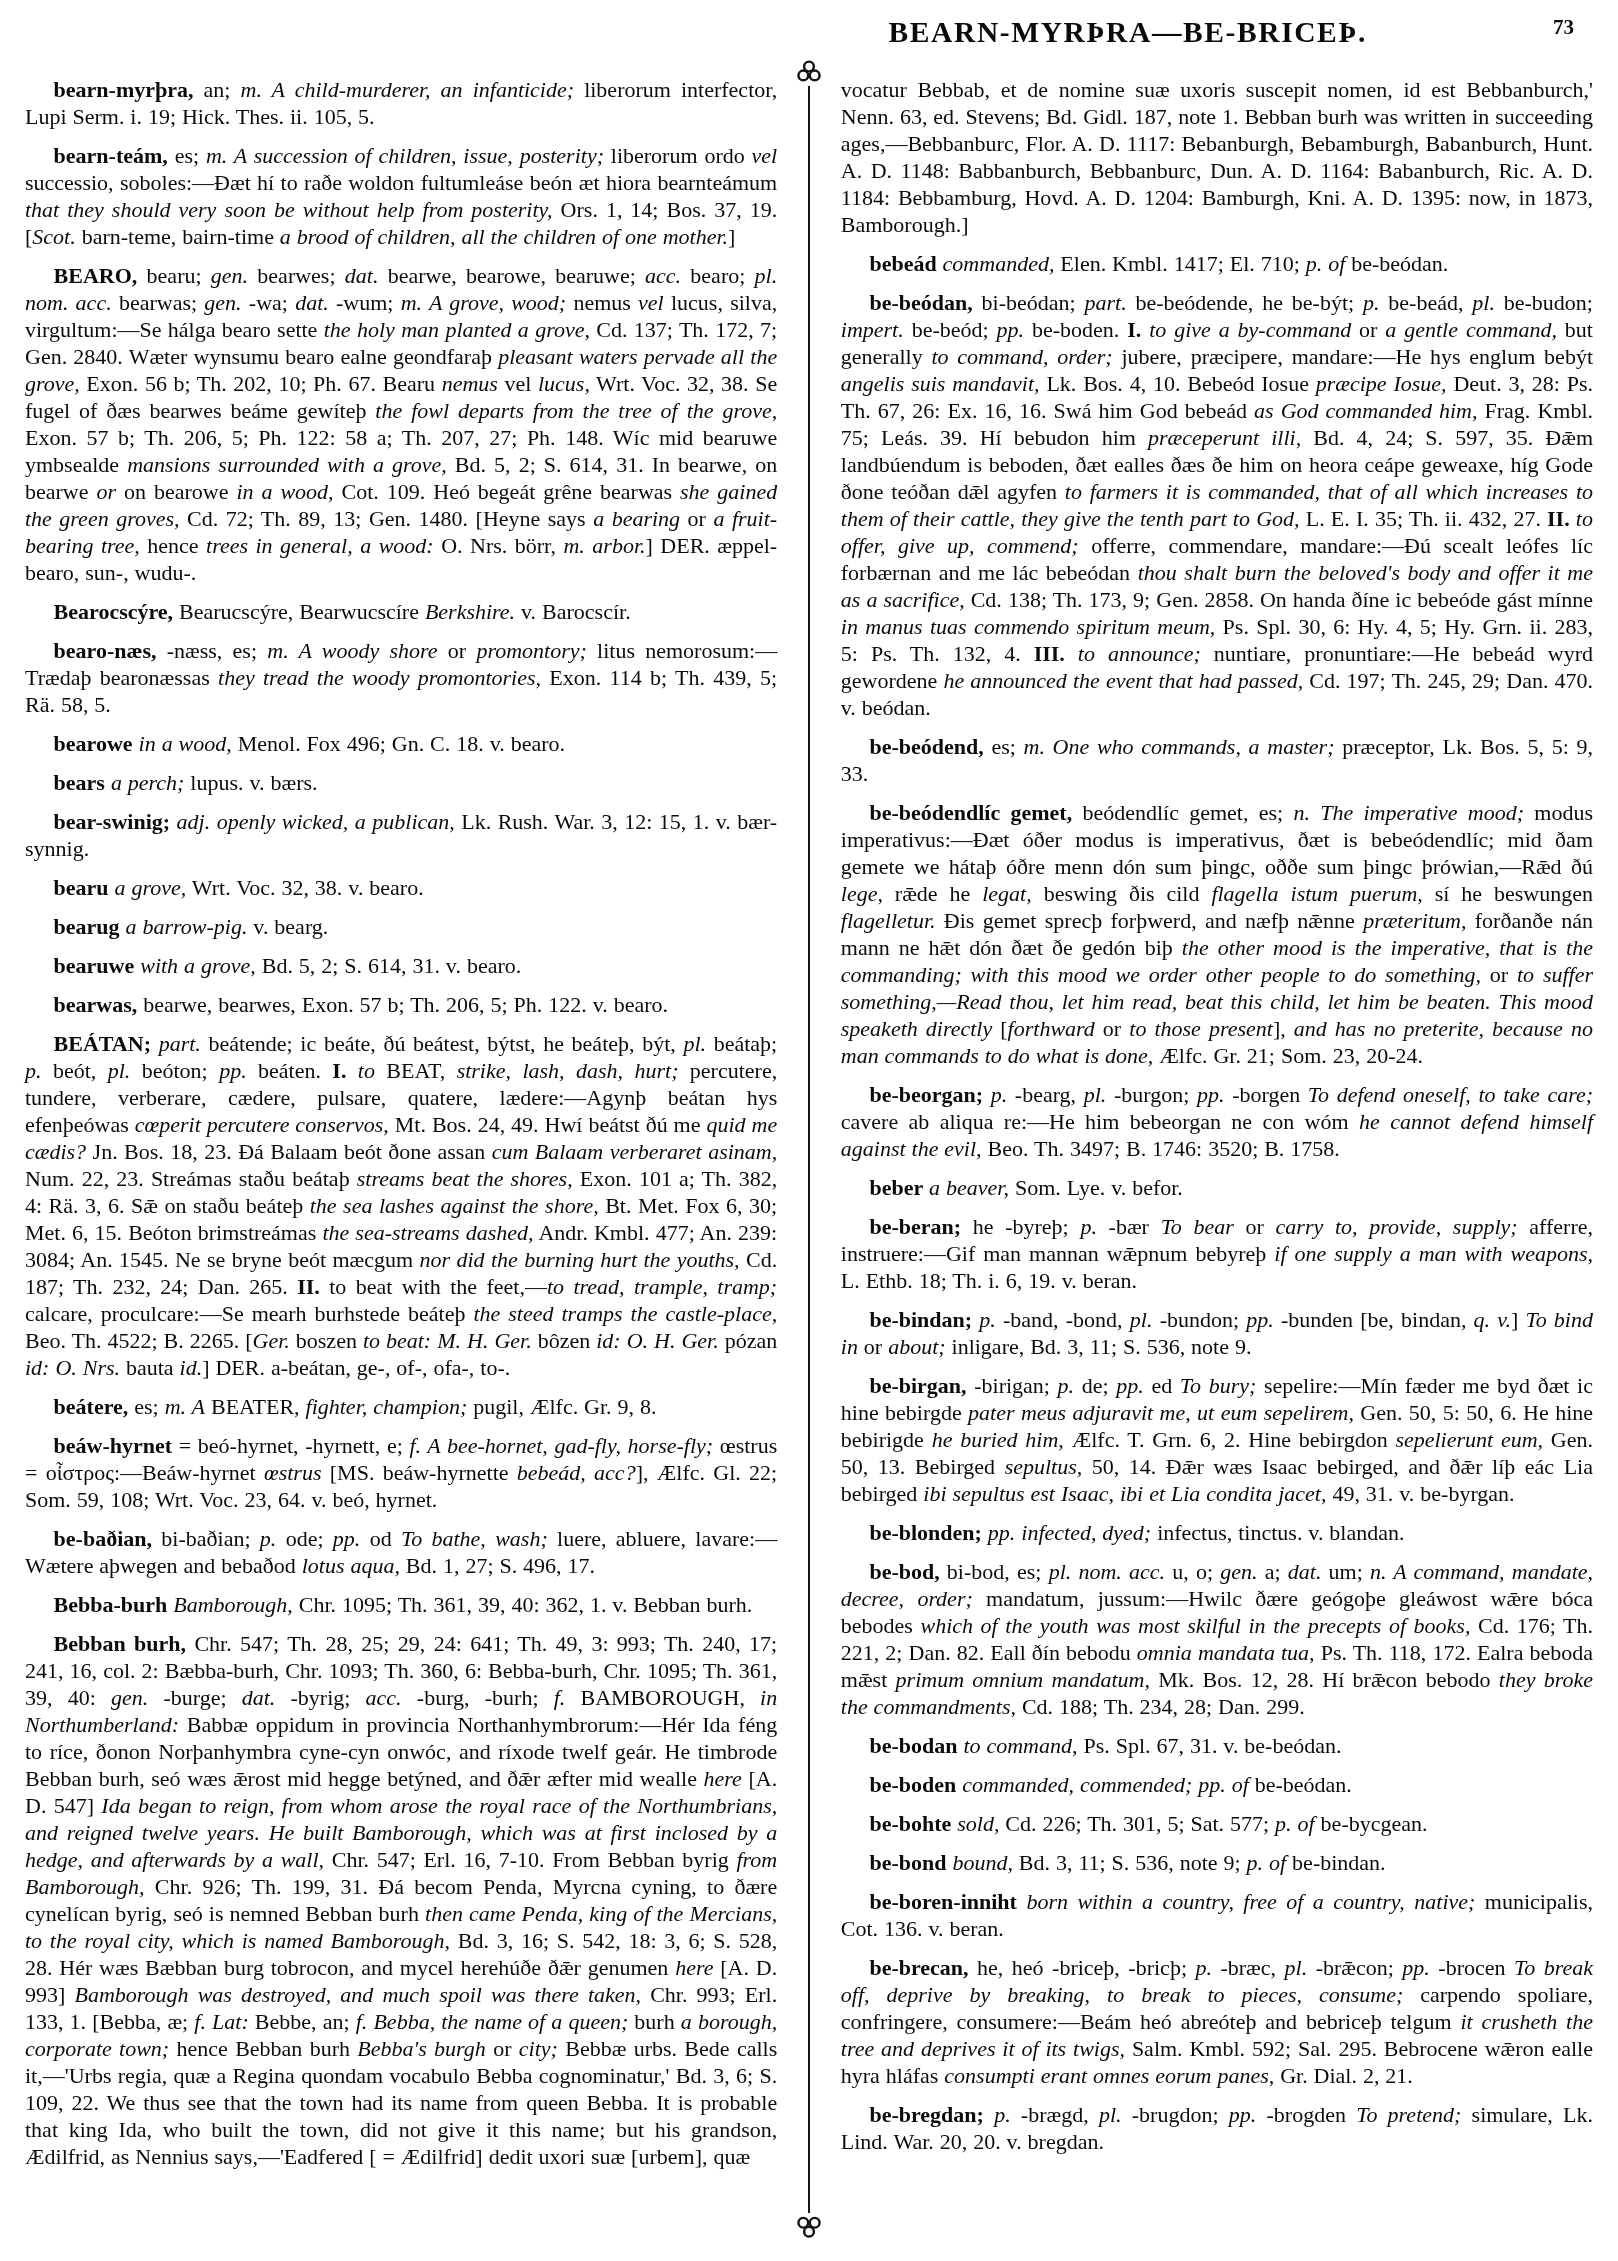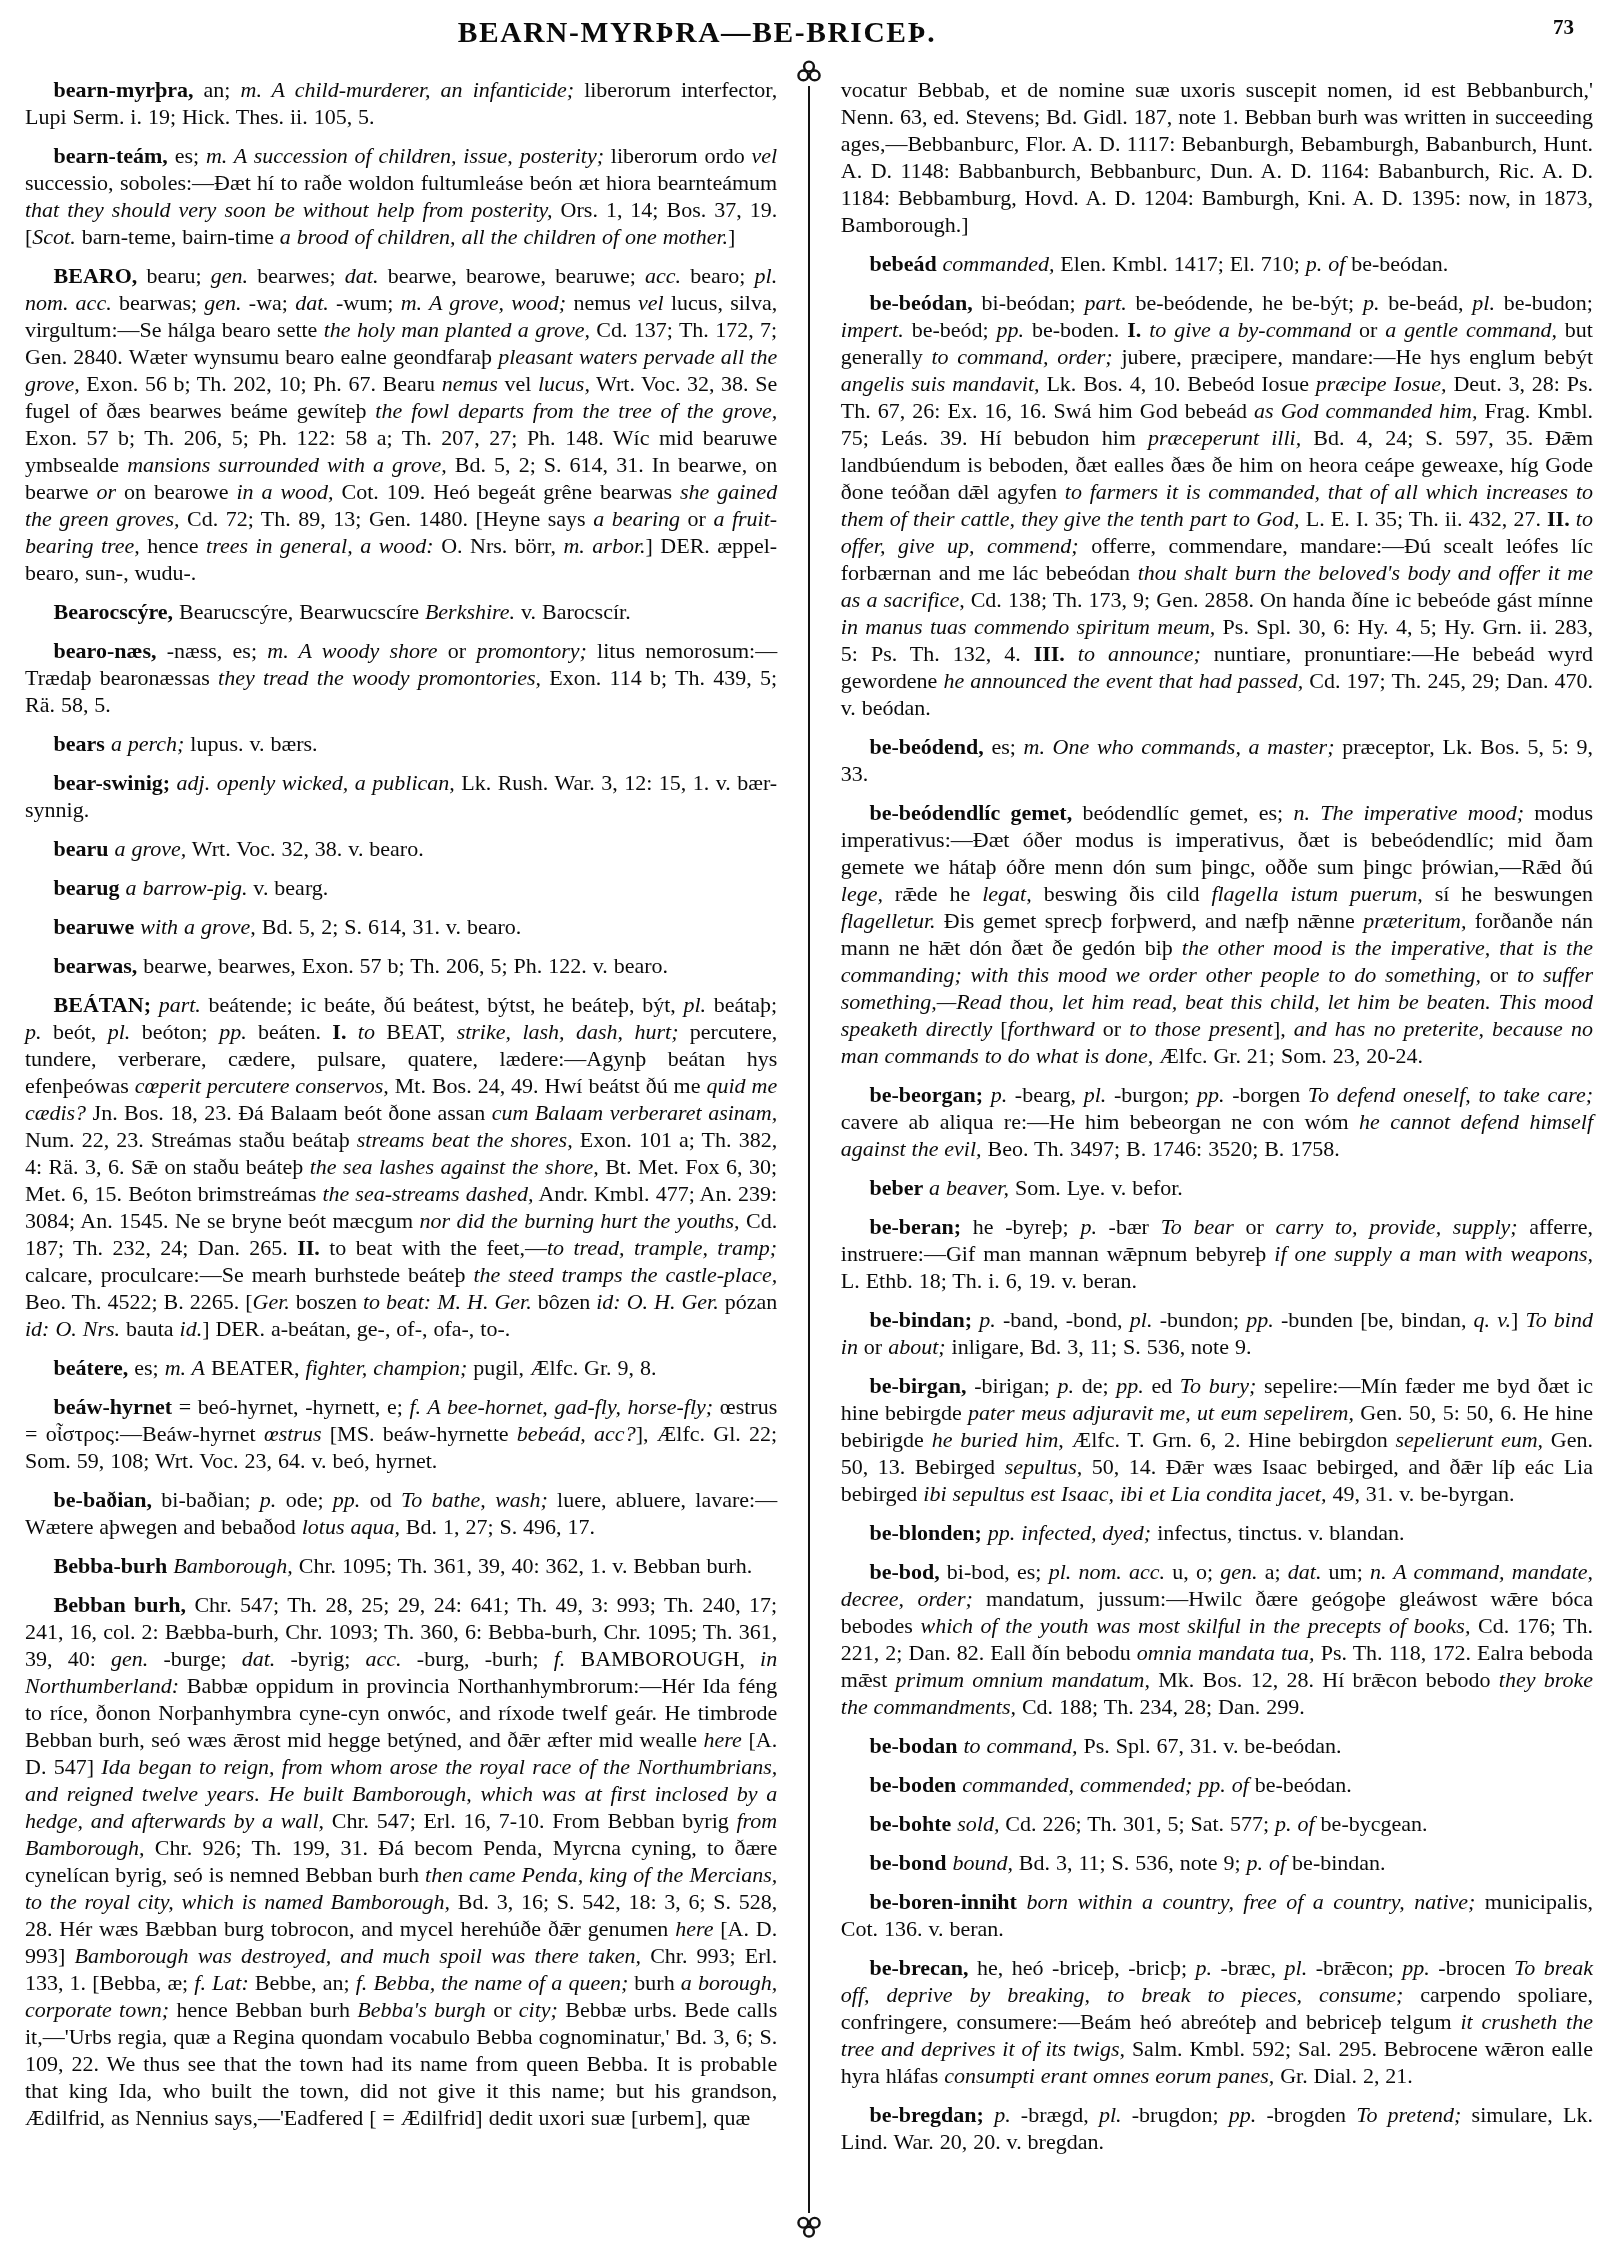--- a/index.html
+++ b/index.html
@@ -4,21 +4,21 @@
 <style>
   html,body{margin:0;padding:0;}
   body{
     width:1618px;height:2261px;overflow:hidden;
     background:#ffffff;color:#0b0b0b;
     font-family:"Liberation Serif","DejaVu Serif",serif;
   }
   .page{width:1618px;height:2261px;position:relative;box-sizing:border-box;padding:11.5px 13px 0 13px;}
   .running-head{position:relative;height:48px;}
   .head-title{
-    position:absolute;left:14px;right:0;top:4.9px;text-align:center;
+    position:absolute;left:14px;right:0;top:4.9px;text-align:right;
     font-weight:bold;font-size:29.5px;letter-spacing:1.6px;
     padding-right:238px; 
     white-space:nowrap;
   }
   .page-number{
     position:absolute;right:31px;top:3.3px;
     font-weight:bold;font-size:21px;
   }
   .columns{display:flex;align-items:stretch;height:2179px;overflow:hidden;}
   .col{flex:1 1 0;overflow:hidden;padding-top:4.9px;}
@@ -51,20 +51,21 @@
   </div>
 
   <div class="columns">
 
     <div class="col col-left">
         <p class="entry"><b class="hw">bearn-myrþra,</b> an; <i>m. A child-murderer, an infanticide;</i> liberorum interfector, Lupi Serm. i. 19; Hick. Thes. ii. 105, 5.</p>
         <p class="entry"><b class="hw">bearn-teám,</b> es; <i>m. A succession of children, issue, posterity;</i> liberorum ordo <i>vel</i> successio, soboles:—Ðæt hí to raðe woldon fultumleáse beón æt hiora bearnteámum <i>that they should very soon be without help from posterity,</i> Ors. 1, 14; Bos. 37, 19. [<i>Scot.</i> barn-teme, bairn-time <i>a brood of children, all the children of one mother.</i>]</p>
         <p class="entry"><b class="hw">BEARO,</b> bearu; <i>gen.</i> bearwes; <i>dat.</i> bearwe, bearowe, bearuwe; <i>acc.</i> bearo; <i>pl. nom. acc.</i> bearwas; <i>gen.</i> -wa; <i>dat.</i> -wum; <i>m. A grove, wood;</i> nemus <i>vel</i> lucus, silva, virgultum:—Se hálga bearo sette <i>the holy man planted a grove,</i> Cd. 137; Th. 172, 7; Gen. 2840. Wæter wynsumu bearo ealne geondfaraþ <i>pleasant waters pervade all the grove,</i> Exon. 56 b; Th. 202, 10; Ph. 67. Bearu <i>nemus</i> vel <i>lucus,</i> Wrt. Voc. 32, 38. Se fugel of ðæs bearwes beáme gewíteþ <i>the fowl departs from the tree of the grove,</i> Exon. 57 b; Th. 206, 5; Ph. 122: 58 a; Th. 207, 27; Ph. 148. Wíc mid bearuwe ymbsealde <i>mansions surrounded with a grove,</i> Bd. 5, 2; S. 614, 31. In bearwe, on bearwe <i>or</i> on bearowe <i>in a wood,</i> Cot. 109. Heó begeát grêne bearwas <i>she gained the green groves,</i> Cd. 72; Th. 89, 13; Gen. 1480. [Heyne says <i>a bearing</i> or <i>a fruit-bearing tree,</i> hence <i>trees in general, a wood:</i> O. Nrs. börr, <i>m. arbor.</i>] DER. æppel-bearo, sun-, wudu-.</p>
         <p class="entry"><b class="hw">Bearocscýre,</b> Bearucscýre, Bearwucscíre <i>Berkshire.</i> v. Barocscír.</p>
         <p class="entry"><b class="hw">bearo-næs,</b> -næss, es; <i>m. A woody shore</i> or <i>promontory;</i> litus nemorosum:—Trædaþ bearonæssas <i>they tread the woody promontories,</i> Exon. 114 b; Th. 439, 5; Rä. 58, 5.</p>
+        <p class="entry"><b class="hw">bearowe</b> <i>in a wood,</i> Menol. Fox 496; Gn. C. 18. v. bearo.</p>
         <p class="entry"><b class="hw">bears</b> <i>a perch;</i> lupus. v. bærs.</p>
         <p class="entry"><b class="hw">bear-swinig;</b> <i>adj. openly wicked, a publican,</i> Lk. Rush. War. 3, 12: 15, 1. v. bær-synnig.</p>
         <p class="entry"><b class="hw">bearu</b> <i>a grove,</i> Wrt. Voc. 32, 38. v. bearo.</p>
         <p class="entry"><b class="hw">bearug</b> <i>a barrow-pig.</i> v. bearg.</p>
         <p class="entry"><b class="hw">bearuwe</b> <i>with a grove,</i> Bd. 5, 2; S. 614, 31. v. bearo.</p>
         <p class="entry"><b class="hw">bearwas,</b> bearwe, bearwes, Exon. 57 b; Th. 206, 5; Ph. 122. v. bearo.</p>
         <p class="entry"><b class="hw">BEÁTAN;</b> <i>part.</i> beátende; ic beáte, ðú beátest, býtst, he beáteþ, být, <i>pl.</i> beátaþ; <i>p.</i> beót, <i>pl.</i> beóton; <i>pp.</i> beáten. <b>I.</b> <i>to</i> BEAT, <i>strike, lash, dash, hurt;</i> percutere, tundere, verberare, cædere, pulsare, quatere, lædere:—Agynþ beátan hys efenþeówas <i>cœperit percutere conservos,</i> Mt. Bos. 24, 49. Hwí beátst ðú me <i>quid me cædis?</i> Jn. Bos. 18, 23. Ðá Balaam beót ðone assan <i>cum Balaam verberaret asinam,</i> Num. 22, 23. Streámas staðu beátaþ <i>streams beat the shores,</i> Exon. 101 a; Th. 382, 4: Rä. 3, 6. Sǣ on staðu beáteþ <i>the sea lashes against the shore,</i> Bt. Met. Fox 6, 30; Met. 6, 15. Beóton brimstreámas <i>the sea-streams dashed,</i> Andr. Kmbl. 477; An. 239: 3084; An. 1545. Ne se bryne beót mæcgum <i>nor did the burning hurt the youths,</i> Cd. 187; Th. 232, 24; Dan. 265. <b>II.</b> to beat with the feet,—<i>to tread, trample, tramp;</i> calcare, proculcare:—Se mearh burhstede beáteþ <i>the steed tramps the castle-place,</i> Beo. Th. 4522; B. 2265. [<i>Ger.</i> boszen <i>to beat:</i> <i>M. H. Ger.</i> bôzen <i>id:</i> <i>O. H. Ger.</i> pózan <i>id:</i> <i>O. Nrs.</i> bauta <i>id.</i>] DER. a-beátan, ge-, of-, ofa-, to-.</p>
         <p class="entry"><b class="hw">beátere,</b> es; <i>m. A</i> BEATER, <i>fighter, champion;</i> pugil, Ælfc. Gr. 9, 8.</p>
         <p class="entry"><b class="hw">beáw-hyrnet</b> = beó-hyrnet, -hyrnett, e; <i>f. A bee-hornet, gad-fly, horse-fly;</i> œstrus = οἶστρος:—Beáw-hyrnet <i>œstrus</i> [MS. beáw-hyrnette <i>bebeád, acc?</i>], Ælfc. Gl. 22; Som. 59, 108; Wrt. Voc. 23, 64. v. beó, hyrnet.</p>
         <p class="entry"><b class="hw">be-baðian,</b> bi-baðian; <i>p.</i> ode; <i>pp.</i> od <i>To bathe, wash;</i> luere, abluere, lavare:—Wætere aþwegen and bebaðod <i>lotus aqua,</i> Bd. 1, 27; S. 496, 17.</p>

